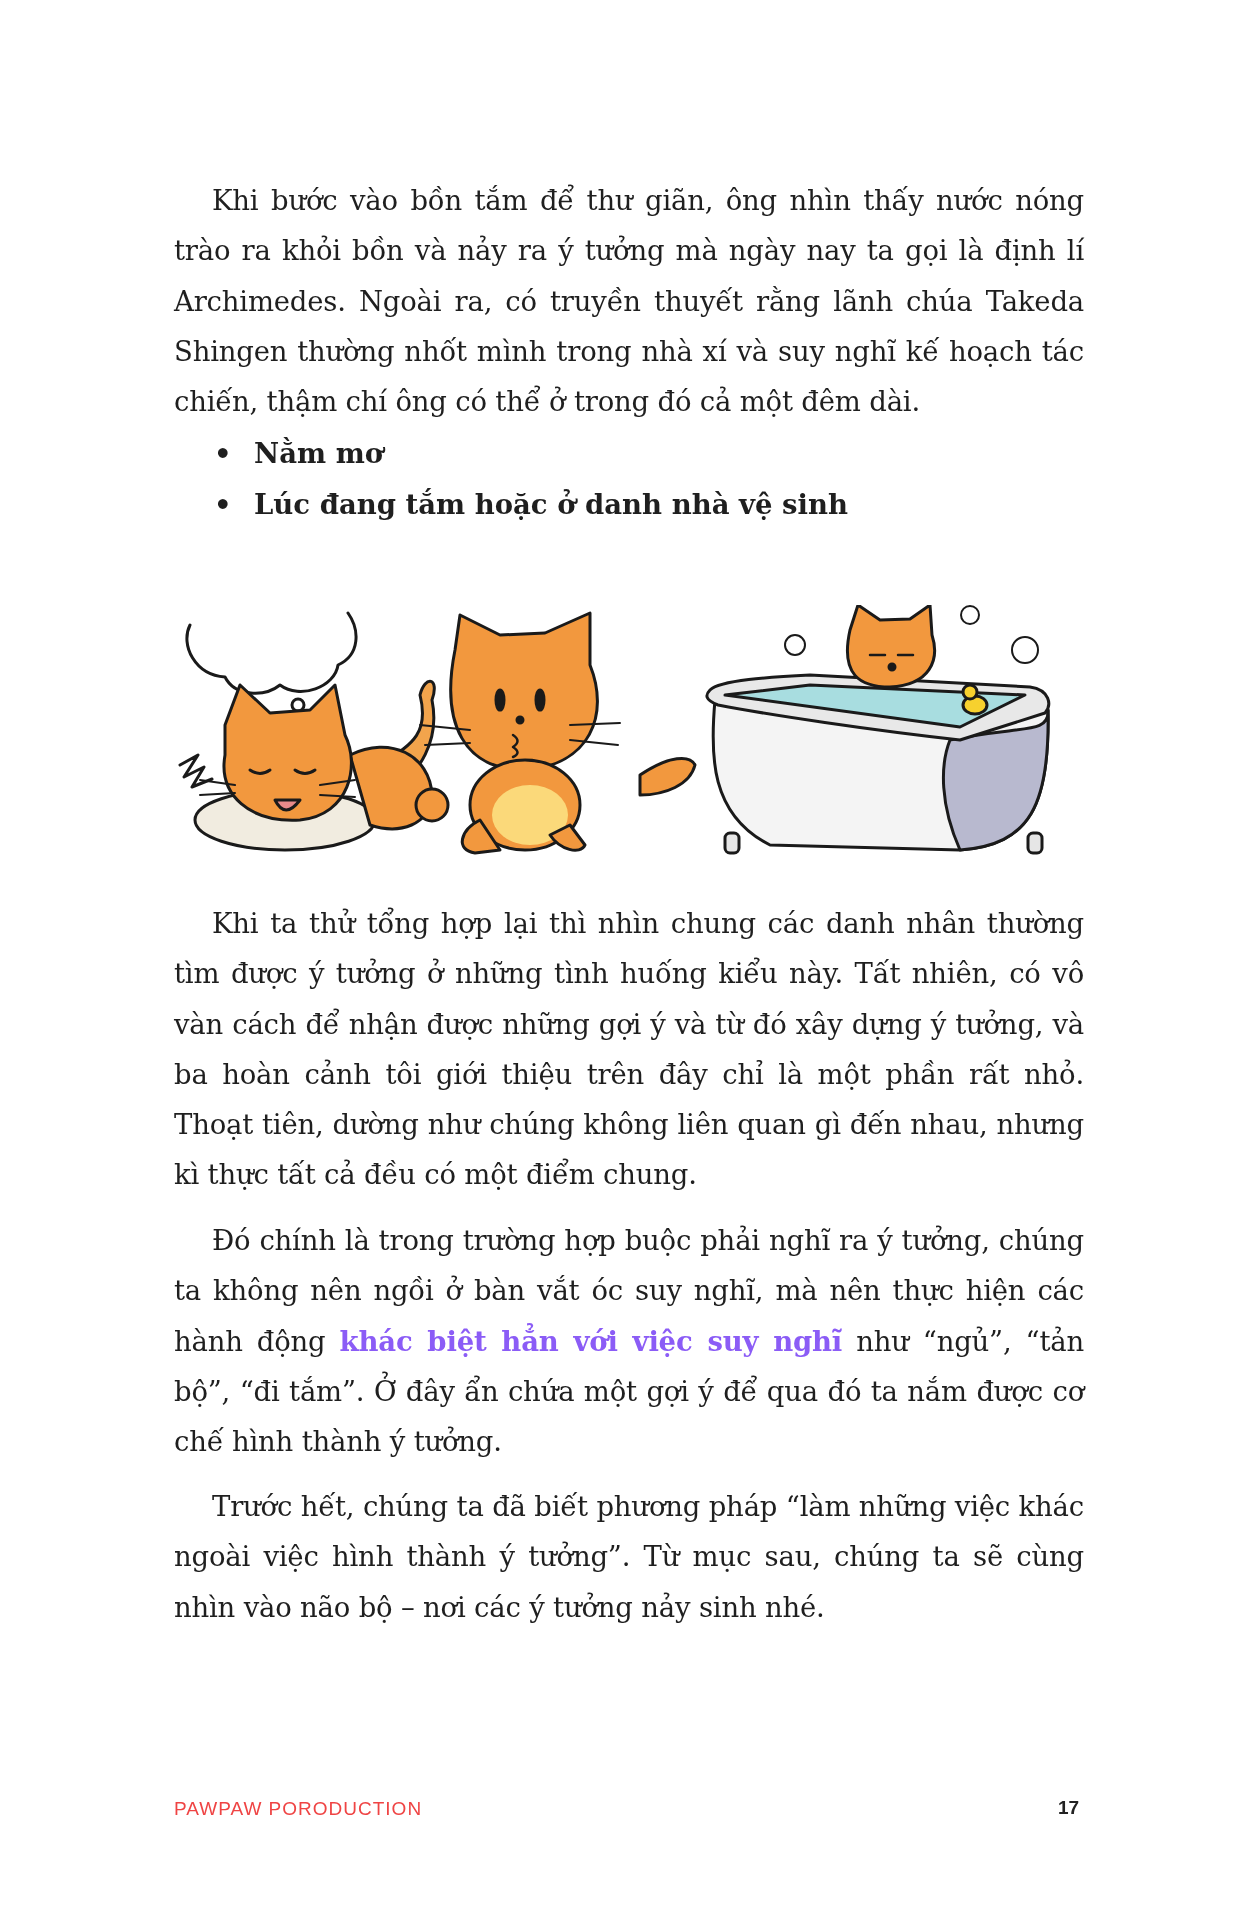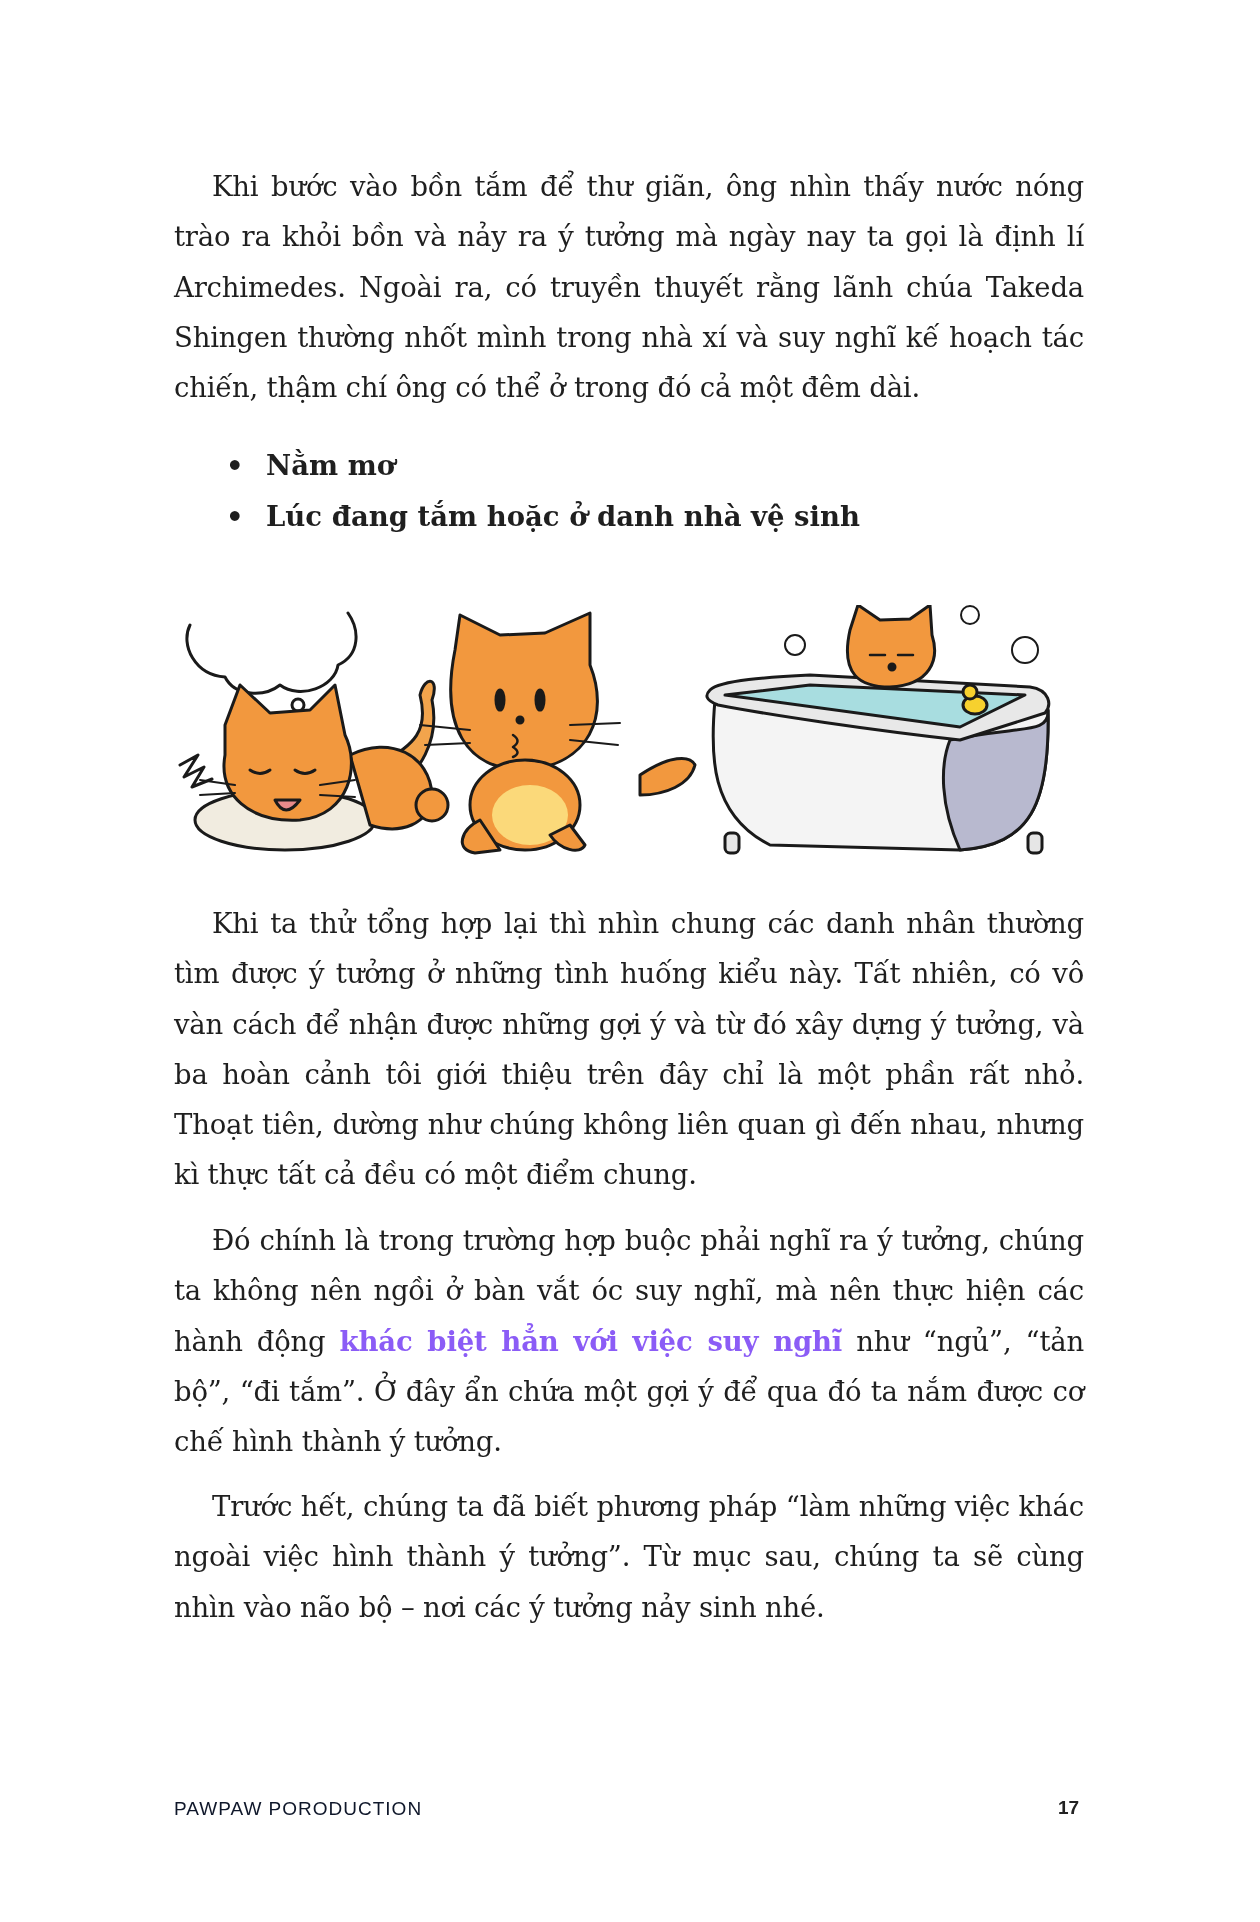--- a/index.html
+++ b/index.html
@@ -1,30 +1,30 @@
 <!DOCTYPE html>
 <html><head>
 <meta charset="utf-8">
 <style>
   html, body { margin:0; padding:0; background:#ffffff; }
   body { width:1260px; height:1922px; position:relative; overflow:hidden; font-family:"DejaVu Serif", serif; color:#1f1f1f; }
   .p { position:absolute; left:174px; width:910px; font-size:27.5px; line-height:50.3px; text-align:justify; margin:0; letter-spacing:-0.2px; }
   .p .ind { display:inline-block; width:38px; }
   .hl { color:#8b5cf6; font-weight:bold; }
-  .bullets { position:absolute; left:214px; top:428px; margin:12px; padding:0; list-style:none; font-size:27.5px; font-weight:bold; line-height:50.6px; }
+  .bullets { position:absolute; left:214px; top:428px; margin:0; padding:0; list-style:none; font-size:27.5px; font-weight:bold; line-height:50.6px; }
   .bullets li { position:relative; padding-left:40px; }
   .bullets li::before { content:"•"; position:absolute; left:0; top:0; }
   .illus { position:absolute; left:170px; top:605px; width:920px; height:250px; }
-  .footer-left { position:absolute; left:174px; top:1798px; font-family:"Liberation Sans", sans-serif; font-size:19px; letter-spacing:1px; color:#0f172a; }
+  .footer-left { position:absolute; left:174px; top:1798px; font-family:"Liberation Sans", sans-serif; font-size:19px; letter-spacing:1px; color:#ef4444; }
   .footer-right { position:absolute; left:1058px; top:1797px; font-family:"Liberation Sans", sans-serif; font-size:19px; font-weight:bold; color:#222; }
 </style>
 </head>
 <body>
 
-<p class="p" style="top:161px;"><span class="ind"></span><span>Khi bước vào bồn tắm để thư giãn, ông nhìn thấy nước nóng trào ra khỏi bồn và nảy ra ý tưởng mà ngày nay ta gọi là định lí Archimedes. Ngoài ra, có truyền thuyết rằng lãnh chúa Takeda Shingen thường nhốt mình trong nhà xí và suy nghĩ kế hoạch tác chiến, thậm chí ông có thể ở trong đó cả một đêm dài.</span></p>
+<p class="p" style="top:175px;"><span class="ind"></span><span>Khi bước vào bồn tắm để thư giãn, ông nhìn thấy nước nóng trào ra khỏi bồn và nảy ra ý tưởng mà ngày nay ta gọi là định lí Archimedes. Ngoài ra, có truyền thuyết rằng lãnh chúa Takeda Shingen thường nhốt mình trong nhà xí và suy nghĩ kế hoạch tác chiến, thậm chí ông có thể ở trong đó cả một đêm dài.</span></p>
 
 <ul class="bullets">
   <li>Nằm mơ</li>
   <li>Lúc đang tắm hoặc ở danh nhà vệ sinh</li>
 </ul>
 
 <div class="illus">
   <svg width="920" height="250" viewBox="0 0 920 250" xmlns="http://www.w3.org/2000/svg">
 
     <g stroke="#1a1a1a" stroke-width="3" stroke-linejoin="round" stroke-linecap="round">

